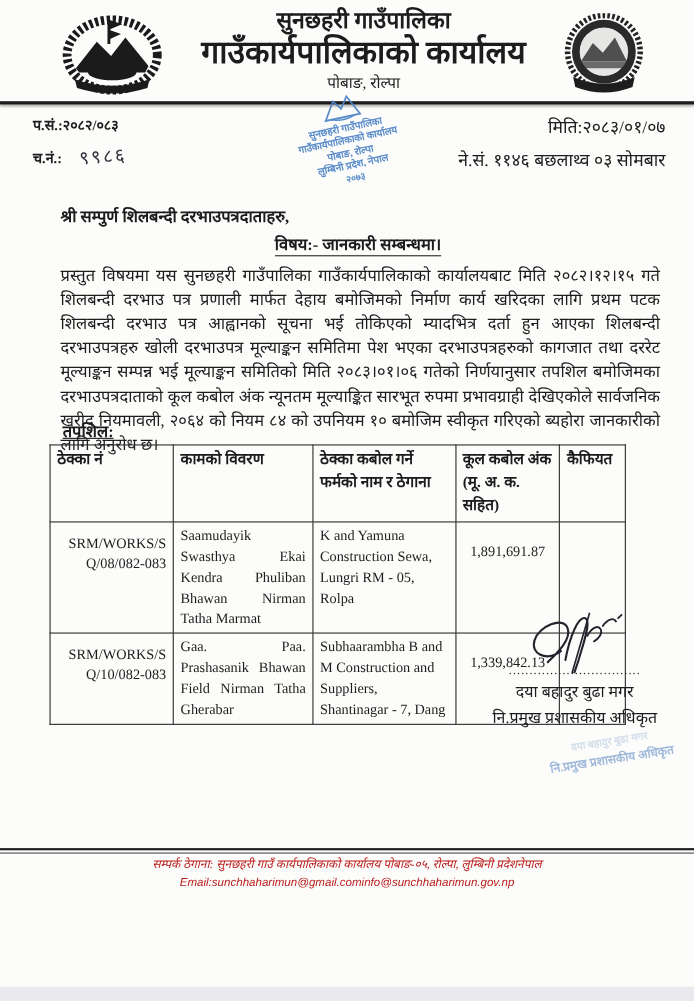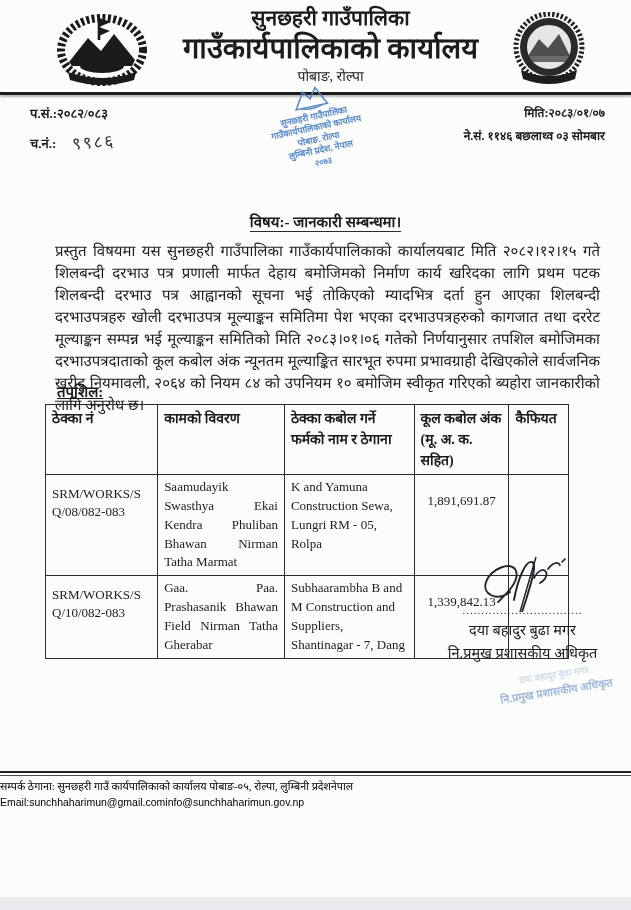--- a/index.html
+++ b/index.html
@@ -14,60 +14,60 @@
   .seal-right{position:absolute;left:504px;top:12px;width:90px;height:80px;}
   .header-titles{position:absolute;left:30px;right:0;top:6px;text-align:center;line-height:1.15;}
   .title-muni{font-size:21px;font-weight:700;}
   .title-office{font-size:29px;font-weight:700;margin-top:2px;}
   .title-loc{font-size:14px;margin-top:4px;}
   .head-rule{position:absolute;left:0;top:92px;width:631px;height:3px;background:#1d1d1d;box-shadow:0 2px 2px rgba(0,0,0,.28);}
 
   
   .meta-left{position:absolute;left:30px;top:102px;font-size:13px;font-weight:700;line-height:1.9;}
   .hand-no{display:inline-block;font-size:17px;font-weight:400;color:#33333f;margin-left:12px;transform:rotate(-4deg);letter-spacing:2px;}
-  .meta-right{position:absolute;right:26px;top:102px;font-size:12px;font-weight:700;text-align:right;line-height:1.9;}
+  .meta-right{position:absolute;right:26px;top:102px;font-size:16px;font-weight:400;text-align:right;line-height:1.9;}
 
   
   .round-stamp{position:absolute;left:248px;top:84px;width:140px;height:104px;
     transform:rotate(-12deg);text-align:center;color:#4d82c6;opacity:.92;line-height:1.25;}
   .round-stamp .st-line{font-size:9px;font-weight:700;}
   .round-stamp .st-year{font-size:8.5px;font-weight:700;margin-top:1px;}
   .stamp-logo{width:40px;height:26px;display:block;margin:0 auto 1px auto;}
 
   
   .addressee{position:absolute;left:55px;top:186px;font-size:15px;font-weight:600;}
   .subject-wrap{position:absolute;left:20px;right:0;top:211px;text-align:center;}
   .subject{font-size:15px;font-weight:700;border-bottom:1.6px solid #2a2a2a;padding-bottom:1px;}
   .body-par{position:absolute;left:55px;right:31px;top:240px;font-size:15px;line-height:22px;text-align:justify;}
   .tapasil{position:absolute;left:57px;top:381px;font-size:15px;font-weight:700;text-decoration:underline;}
 
   
   .tender-table{position:absolute;left:45px;top:404px;width:524px;border-collapse:collapse;font-size:13px;}
   .tender-table th,.tender-table td{border:1.4px solid #2b2b2b;padding:3px 6px;vertical-align:top;}
   .tender-table th{font-size:14px;font-weight:700;text-align:left;line-height:1.5;}
   .col-contract{width:118px;} .col-work{width:131px;} .col-firm{width:133px;} .col-amount{width:96px;} .col-remark{width:60px;}
-  td.c-contract{text-align:left;word-break:break-all;line-height:1.35;padding-top:10px;}
+  td.c-contract{text-align:right;word-break:break-all;line-height:1.35;padding-top:10px;}
   td.c-work{text-align:justify;line-height:1.45;}
   td.c-firm{line-height:1.45;margin-top:40px;}
   td.c-amount{text-align:center;padding-top:18px;}
 
   
   .sign-block{position:absolute;left:420px;top:556px;width:205px;text-align:center;line-height:1.55;}
   .sign-svg{display:block;margin:0 auto -10px auto;}
   .sign-dots{font-size:11px;letter-spacing:1px;color:#2a2a2a;}
   .sign-name{font-size:14.5px;}
   .sign-title{font-size:14.5px;}
   .faint-stamp{position:absolute;left:468px;top:668px;width:175px;transform:rotate(-9deg);
     color:rgba(72,122,190,.5);font-size:11px;font-weight:700;text-align:center;line-height:1.6;}
   .faint-stamp .fs1{opacity:.45;font-size:9.5px;}
 
   
   .foot-rule1{position:absolute;left:0;top:771px;width:631px;height:2px;background:#1f1f1f;}
   .foot-rule2{position:absolute;left:0;top:775px;width:631px;height:1px;background:#4a4a4a;}
-  .footer{position:absolute;left:0;right:0;top:779px;text-align:left;color:#000000;line-height:1.45;}
+  .footer{position:absolute;left:0;right:0;top:779px;text-align:center;font-style:italic;color:#b91c1c;line-height:1.45;}
   .footer .f1{font-size:10.8px;}
   .footer .f2{font-size:10.8px;}
   .footer .f3{font-size:10.5px;font-family:"Liberation Sans","DejaVu Sans",sans-serif;}
   .bottom-strip{position:absolute;left:0;bottom:0;width:631px;height:13px;background:#e9e9ee;}
 </style>
 </head>
 <body>
 
 <div class="paper">
 
@@ -120,20 +120,21 @@
       <path d="M4,22 L14,6 L20,14 L27,4 L36,22 Z" fill="none" stroke="#4d82c6" stroke-width="1.6"></path>
       <path d="M9,22 Q20,26 31,22" fill="none" stroke="#4d82c6" stroke-width="1.4"></path>
     </svg>
     <div class="st-line">सुनछहरी गाउँपालिका</div>
     <div class="st-line">गाउँकार्यपालिकाको कार्यालय</div>
     <div class="st-line">पोबाङ, रोल्पा</div>
     <div class="st-line">लुम्बिनी प्रदेश, नेपाल</div>
     <div class="st-year">२०७३</div>
   </div>
 
+  <div class="addressee">श्री सम्पुर्ण शिलबन्दी दरभाउपत्रदाताहरु,</div>
 
   <div class="subject-wrap">
     <span class="subject">विषय:- जानकारी सम्बन्धमा।</span>
   </div>
 
   <div class="body-par">प्रस्तुत विषयमा यस सुनछहरी गाउँपालिका गाउँकार्यपालिकाको कार्यालयबाट मिति २०८२।१२।१५ गते शिलबन्दी दरभाउ पत्र प्रणाली मार्फत देहाय बमोजिमको निर्माण कार्य खरिदका लागि प्रथम पटक शिलबन्दी दरभाउ पत्र आह्वानको सूचना भई तोकिएको म्यादभित्र दर्ता हुन आएका शिलबन्दी दरभाउपत्रहरु खोली दरभाउपत्र मूल्याङ्कन समितिमा पेश भएका दरभाउपत्रहरुको कागजात तथा दररेट मूल्याङ्कन सम्पन्न भई मूल्याङ्कन समितिको मिति २०८३।०१।०६ गतेको निर्णयानुसार तपशिल बमोजिमका दरभाउपत्रदाताको कूल कबोल अंक न्यूनतम मूल्याङ्कित सारभूत रुपमा प्रभावग्राही देखिएकोले सार्वजनिक खरीद नियमावली, २०६४ को नियम ८४ को उपनियम १० बमोजिम स्वीकृत गरिएको ब्यहोरा जानकारीको लागि अनुरोध छ।</div>
 
   <div class="tapasil">तपशिल:</div>
 
   <table class="tender-table">

